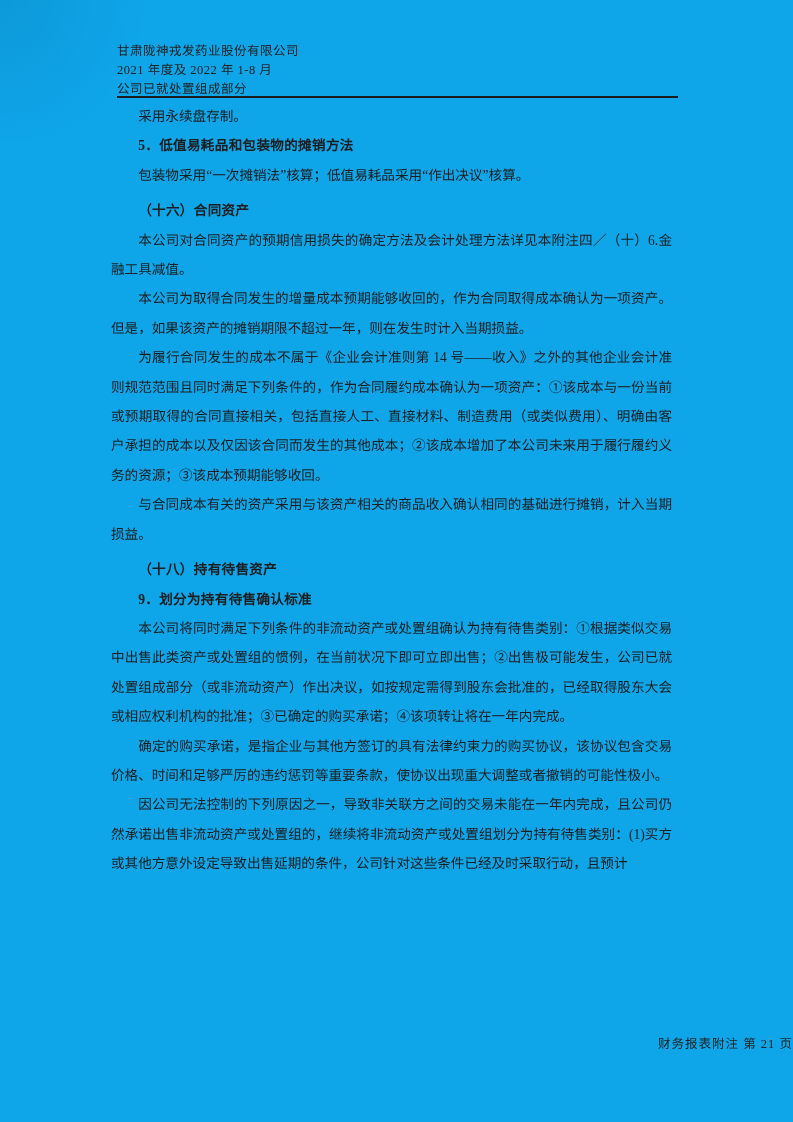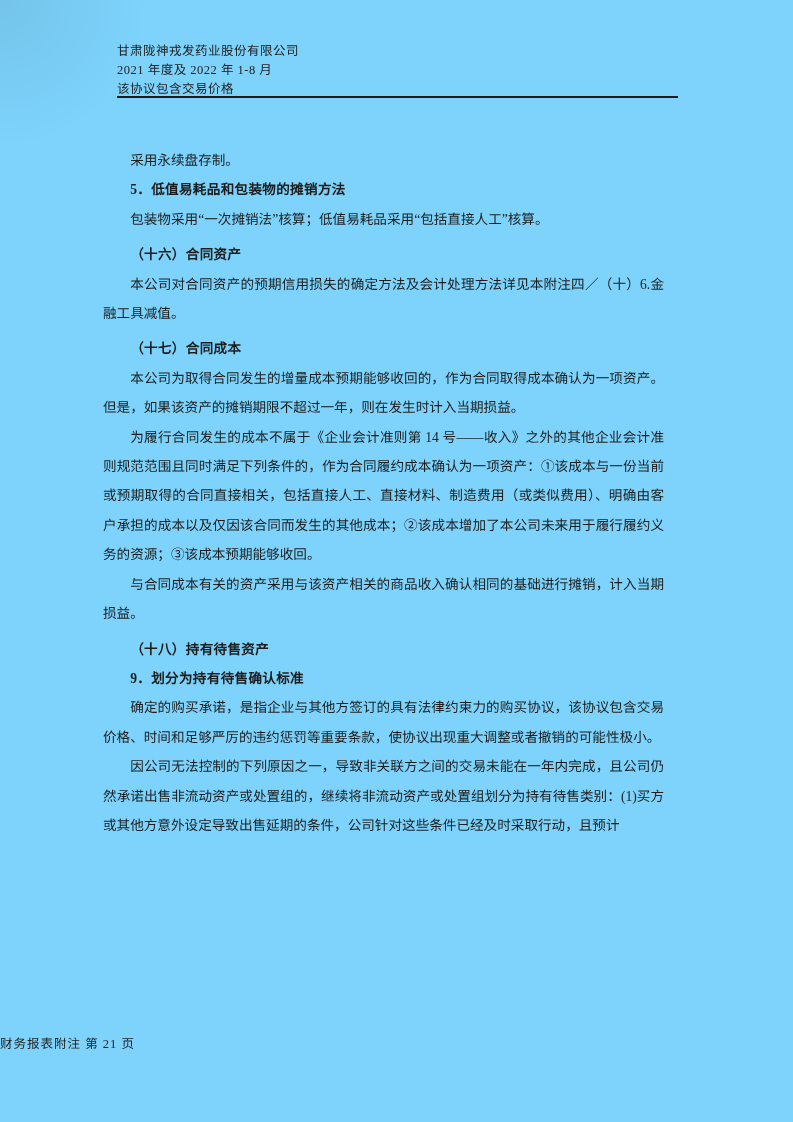--- a/index.html
+++ b/index.html
@@ -11,21 +11,21 @@
     width: 793px;
     height: 1122px;
     font-family: "Liberation Serif", "DejaVu Serif", serif;
     color: #1d1d1d;
     overflow: hidden;
   }
   .page {
     position: relative;
     width: 793px;
     height: 1122px;
-    background: #7dd3fc;
+    background: #0ea5e9;
   }
   
   .page::before {
     content: "";
     position: absolute;
     left: 0; top: 0;
     width: 160px; height: 140px;
     background: radial-gradient(circle at 0 0, rgba(0,0,0,0.07), rgba(0,0,0,0) 70%);
     pointer-events: none;
   }
@@ -45,27 +45,26 @@
     left: 117px;
     width: 561px;
     height: 0;
     border: none;
     border-top: 2px solid #1c1c1c;
     margin: 0;
   }
   .doc-body {
     position: absolute;
     top: 102px;
-    left: 103px;
+    left: 111px;
     width: 561px;
     font-size: 13.6px;
     line-height: 29.4px;
     text-align: justify;
     color: #1d1d1d;
-    margin-top: 44px;
   }
   .doc-body p,
   .doc-body h3 {
     margin: 0;
     padding: 0;
     font-size: 13.6px;
     text-indent: 2em;
     font-weight: normal;
   }
   .doc-body h3 {
@@ -73,52 +72,52 @@
     letter-spacing: 0.3px;
   }
   .doc-body .heading-spaced {
     margin-top: 6px;
   }
   .doc-footer {
     position: absolute;
     top: 1034px;
     left: 0;
     width: 793px;
-    text-align: left;
+    text-align: right;
     font-size: 12.5px;
     line-height: 20px;
     color: #222222;
     letter-spacing: 1px;
   }
 </style>
 </head>
 <body>
 
 <div class="page">
 
   <header class="doc-header">
     <div>甘肃陇神戎发药业股份有限公司</div>
     <div>2021 年度及 2022 年 1-8 月</div>
-    <div>该协议包含交易价格</div>
+    <div>公司已就处置组成部分</div>
   </header>
 
   <hr class="header-rule">
 
   <main class="doc-body" id="doc-body">
       <p class="paragraph">采用永续盘存制。</p>
       <h3 class="heading">5．低值易耗品和包装物的摊销方法</h3>
-      <p class="paragraph">包装物采用“一次摊销法”核算；低值易耗品采用“包括直接人工”核算。</p>
+      <p class="paragraph">包装物采用“一次摊销法”核算；低值易耗品采用“作出决议”核算。</p>
       <h3 class="heading-spaced">（十六）合同资产</h3>
       <p class="paragraph">本公司对合同资产的预期信用损失的确定方法及会计处理方法详见本附注四／（十）6.金融工具减值。</p>
-      <h3 class="heading-spaced">（十七）合同成本</h3>
       <p class="paragraph">本公司为取得合同发生的增量成本预期能够收回的，作为合同取得成本确认为一项资产。但是，如果该资产的摊销期限不超过一年，则在发生时计入当期损益。</p>
       <p class="paragraph">为履行合同发生的成本不属于《企业会计准则第 14 号——收入》之外的其他企业会计准则规范范围且同时满足下列条件的，作为合同履约成本确认为一项资产：①该成本与一份当前或预期取得的合同直接相关，包括直接人工、直接材料、制造费用（或类似费用）、明确由客户承担的成本以及仅因该合同而发生的其他成本；②该成本增加了本公司未来用于履行履约义务的资源；③该成本预期能够收回。</p>
       <p class="paragraph">与合同成本有关的资产采用与该资产相关的商品收入确认相同的基础进行摊销，计入当期损益。</p>
       <h3 class="heading-spaced">（十八）持有待售资产</h3>
       <h3 class="heading">9．划分为持有待售确认标准</h3>
+      <p class="paragraph">本公司将同时满足下列条件的非流动资产或处置组确认为持有待售类别：①根据类似交易中出售此类资产或处置组的惯例，在当前状况下即可立即出售；②出售极可能发生，公司已就处置组成部分（或非流动资产）作出决议，如按规定需得到股东会批准的，已经取得股东大会或相应权利机构的批准；③已确定的购买承诺；④该项转让将在一年内完成。</p>
       <p class="paragraph">确定的购买承诺，是指企业与其他方签订的具有法律约束力的购买协议，该协议包含交易价格、时间和足够严厉的违约惩罚等重要条款，使协议出现重大调整或者撤销的可能性极小。</p>
       <p class="paragraph">因公司无法控制的下列原因之一，导致非关联方之间的交易未能在一年内完成，且公司仍然承诺出售非流动资产或处置组的，继续将非流动资产或处置组划分为持有待售类别：(1)买方或其他方意外设定导致出售延期的条件，公司针对这些条件已经及时采取行动，且预计</p>
     </main>
 
   <footer class="doc-footer">
     <span>财务报表附注 第 21 页</span>
   </footer>
 
 </div>
 

